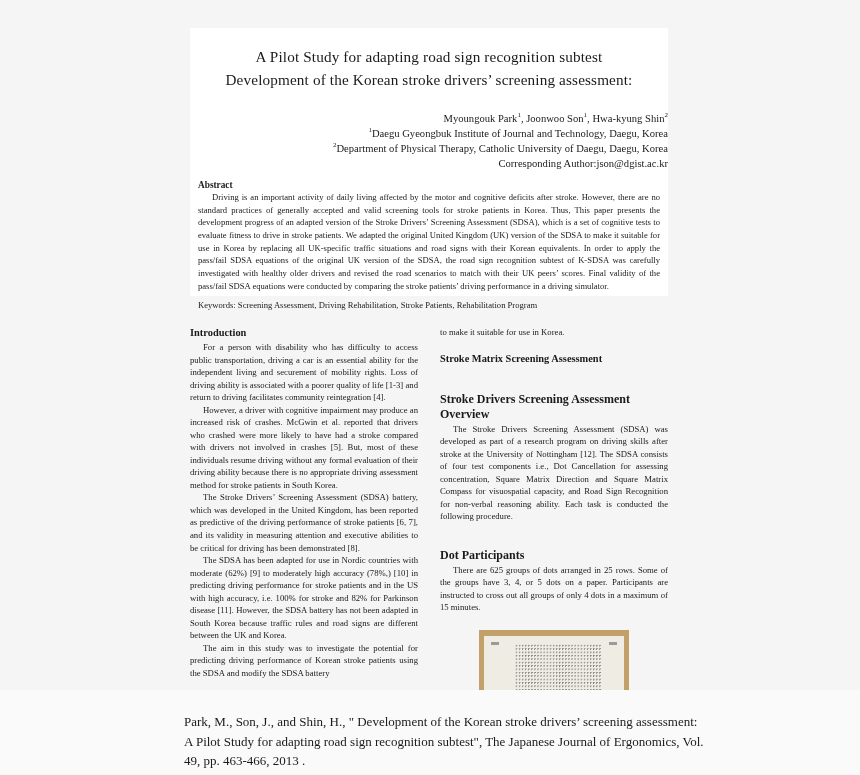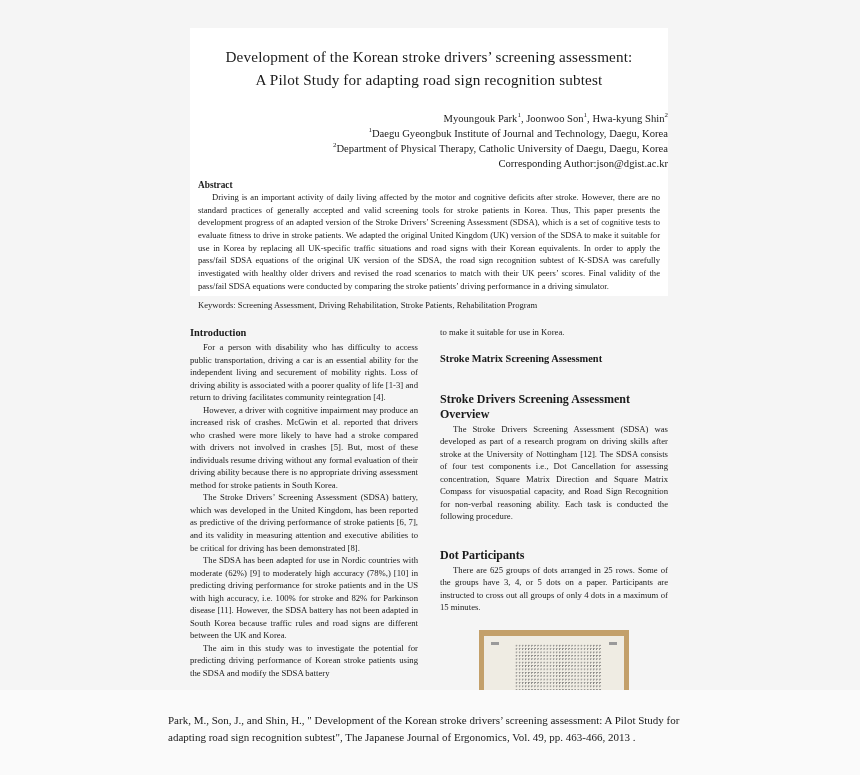--- a/index.html
+++ b/index.html
@@ -173,38 +173,38 @@
   .corner-mark.right { right: 5%; }
   .fig-caption {
     font-size: 8.6px;
     margin-top: 6px;
     line-height: 1.3;
   }
 
   
   #footer-cite {
     position: absolute;
-    left: 168px;
+    left: 184px;
     top: 712px;
     width: 520px;
-    font-size: 11px;
+    font-size: 13px;
     line-height: 1.5;
     text-align: left;
   }
 </style>
 </head>
 <body>
 
 <div id="page">
 
   <div id="header-block">
 
     <div class="title">
+      <span class="line">A Pilot Study for adapting road sign recognition subtest</span>
       <span class="line">Development of the Korean stroke drivers’ screening assessment:</span>
-      <span class="line">A Pilot Study for adapting road sign recognition subtest</span>
     </div>
 
     <div class="authors">
       <span class="line"><span>Myoungouk Park</span><sup class="af">1</sup><span>, Joonwoo Son</span><sup class="af">1</sup><span>, Hwa-kyung Shin</span><sup class="af">2</sup></span>
       <span class="line"><sup class="af">1</sup><span>Daegu Gyeongbuk Institute of Journal and Technology, Daegu, Korea</span></span>
       <span class="line"><sup class="af">2</sup><span>Department of Physical Therapy, Catholic University of Daegu, Daegu, Korea</span></span>
       <span class="line">Corresponding Author:json@dgist.ac.kr</span>
     </div>
 
     <div class="abstract-wrap">

